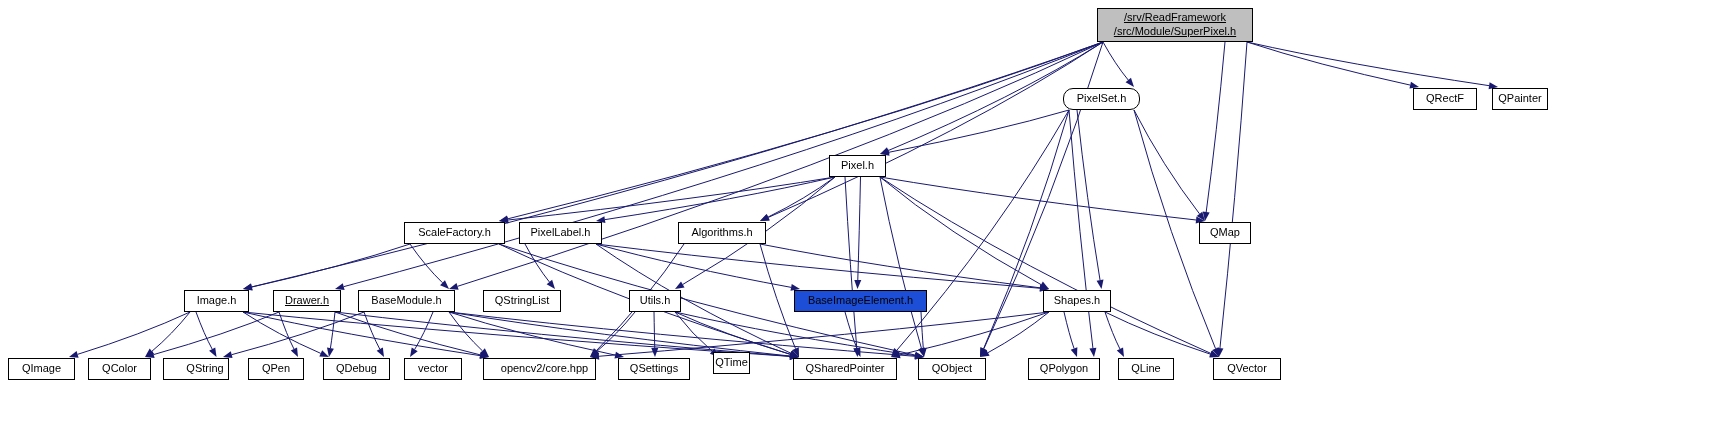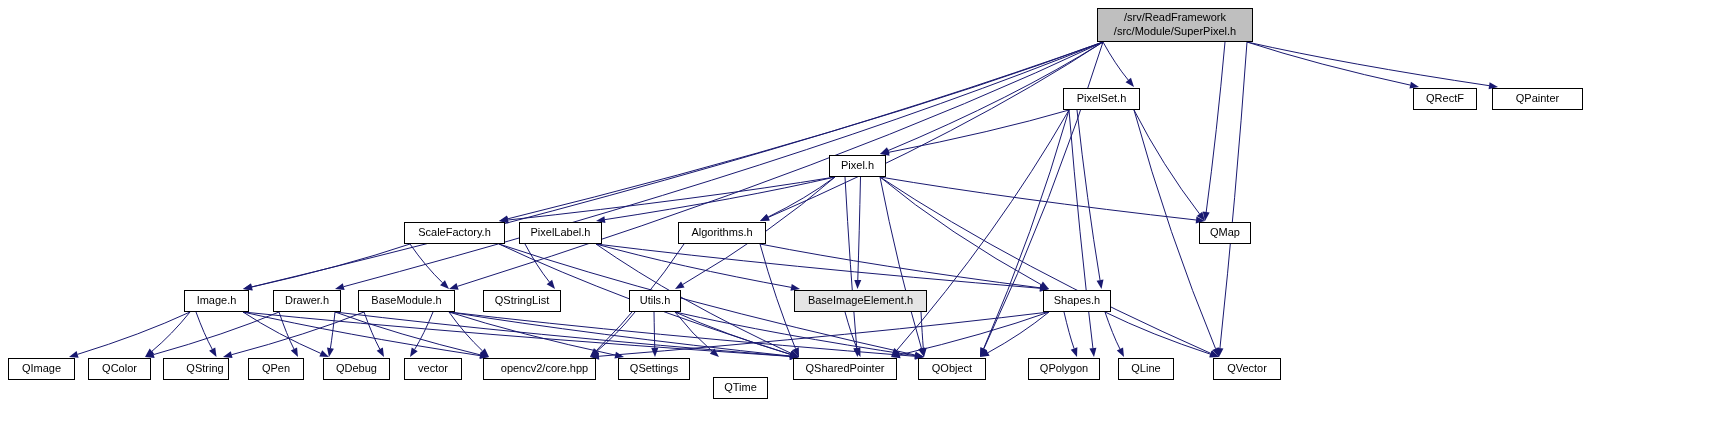--- a/index.html
+++ b/index.html
@@ -189,44 +189,44 @@
       <path d="M1105,312 Q1150.6,334.5 1210.4506678904827,354.1877197008167" class="edge-path" stroke="#191970"></path>
       <polygon points="1219,357 1209.3570033296892,357.512459965629 1211.5443324512762,350.86297943600437" fill="#191970"></polygon>
       <path d="M1049,312 Q985.8,334.5 899.7567403582457,354.9216597250999" class="edge-path" stroke="#191970"></path>
       <polygon points="891,357 898.9484969180068,351.51626069689326 900.5649837984846,358.3270587533066" fill="#191970"></polygon>
       <path d="M1049,312 Q1021.4,334.5 987.9076205861529,352.70238011622126" class="edge-path" stroke="#191970"></path>
       <polygon points="980,357 986.2363239646834,349.62719433271735 989.5789172076225,355.7775658997252" fill="#191970"></polygon>
       <path d="M1049,312 Q865.4,334.5 598.9701130095277,356.26714762994055" class="edge-path" stroke="#191970"></path>
       <polygon points="590,357 598.6851148656157,352.77877034845756 599.2551111534398,359.75552491142355" fill="#191970"></polygon>
     </svg>
 
-<div class="node root" style="left: 1097px; top: 8px; width: 156px; height: 34px; border-color: rgb(0, 0, 0); background: rgb(191, 191, 191);">/srv/ReadFramework
+<div class="node root" style="left: 1097px; top: 8px; width: 156px; height: 34px; border-color: rgb(0, 0, 0); background: rgb(191, 191, 191); text-decoration: underline;">/srv/ReadFramework
 /src/Module/SuperPixel.h</div>
-    <div class="node" style="left: 1063px; top: 88px; width: 77px; height: 22px; border-color: rgb(0, 0, 0); background: rgb(255, 255, 255);">PixelSet.h</div>
+    <div class="node" style="left: 1063px; top: 88px; width: 77px; height: 22px; border-color: rgb(0, 0, 0); background: rgb(255, 255, 255); border-radius: 10px;">PixelSet.h</div>
     <div class="node" style="left: 1413px; top: 88px; width: 64px; height: 22px; border-color: rgb(0, 0, 0); background: rgb(255, 255, 255);">QRectF</div>
-    <div class="node" style="left: 1492px; top: 88px; width: 91px; height: 22px; border-color: rgb(0, 0, 0); background: rgb(255, 255, 255);">QPainter</div>
+    <div class="node" style="left: 1492px; top: 88px; width: 56px; height: 22px; border-color: rgb(0, 0, 0); background: rgb(255, 255, 255);">QPainter</div>
     <div class="node" style="left: 829px; top: 155px; width: 57px; height: 22px; border-color: rgb(0, 0, 0); background: rgb(255, 255, 255);">Pixel.h</div>
     <div class="node" style="left: 404px; top: 222px; width: 101px; height: 22px; border-color: rgb(0, 0, 0); background: rgb(255, 255, 255);">ScaleFactory.h</div>
     <div class="node" style="left: 519px; top: 222px; width: 83px; height: 22px; border-color: rgb(0, 0, 0); background: rgb(255, 255, 255);">PixelLabel.h</div>
     <div class="node" style="left: 678px; top: 222px; width: 88px; height: 22px; border-color: rgb(0, 0, 0); background: rgb(255, 255, 255);">Algorithms.h</div>
     <div class="node" style="left: 1199px; top: 222px; width: 52px; height: 22px; border-color: rgb(0, 0, 0); background: rgb(255, 255, 255);">QMap</div>
     <div class="node" style="left: 184px; top: 290px; width: 65px; height: 22px; border-color: rgb(0, 0, 0); background: rgb(255, 255, 255);">Image.h</div>
-    <div class="node" style="left: 273px; top: 290px; width: 68px; height: 22px; border-color: rgb(0, 0, 0); background: rgb(255, 255, 255);">Drawer.h</div>
+    <div class="node" style="left: 273px; top: 290px; width: 68px; height: 22px; border-color: rgb(0, 0, 0); background: rgb(255, 255, 255); text-decoration: underline;">Drawer.h</div>
     <div class="node" style="left: 358px; top: 290px; width: 97px; height: 22px; border-color: rgb(0, 0, 0); background: rgb(255, 255, 255);">BaseModule.h</div>
     <div class="node" style="left: 483px; top: 290px; width: 78px; height: 22px; border-color: rgb(0, 0, 0); background: rgb(255, 255, 255);">QStringList</div>
     <div class="node" style="left: 629px; top: 290px; width: 52px; height: 22px; border-color: rgb(0, 0, 0); background: rgb(255, 255, 255);">Utils.h</div>
-    <div class="node" style="left: 794px; top: 290px; width: 133px; height: 22px; border-color: rgb(0, 0, 0); background: #e5e5e5; text-align: right;">BaseImageElement.h</div>
+    <div class="node" style="left: 794px; top: 290px; width: 133px; height: 22px; border-color: rgb(0, 0, 0); background: #1d4ed8; text-align: right;">BaseImageElement.h</div>
     <div class="node" style="left: 1043px; top: 290px; width: 68px; height: 22px; border-color: rgb(0, 0, 0); background: rgb(255, 255, 255);">Shapes.h</div>
     <div class="node" style="left: 8px; top: 358px; width: 67px; height: 22px; border-color: rgb(0, 0, 0); background: rgb(255, 255, 255);">QImage</div>
     <div class="node" style="left: 88px; top: 358px; width: 63px; height: 22px; border-color: rgb(0, 0, 0); background: rgb(255, 255, 255);">QColor</div>
     <div class="node" style="left: 163px; top: 358px; width: 66px; height: 22px; border-color: rgb(0, 0, 0); background: rgb(255, 255, 255); padding-left: 20px;">QString</div>
     <div class="node" style="left: 248px; top: 358px; width: 56px; height: 22px; border-color: rgb(0, 0, 0); background: rgb(255, 255, 255);">QPen</div>
     <div class="node" style="left: 323px; top: 358px; width: 67px; height: 22px; border-color: rgb(0, 0, 0); background: rgb(255, 255, 255);">QDebug</div>
     <div class="node" style="left: 404px; top: 358px; width: 58px; height: 22px; border-color: rgb(0, 0, 0); background: rgb(255, 255, 255);">vector</div>
     <div class="node" style="left: 483px; top: 358px; width: 113px; height: 22px; border-color: rgb(0, 0, 0); background: rgb(255, 255, 255); padding-left: 12px;">opencv2/core.hpp</div>
     <div class="node" style="left: 618px; top: 358px; width: 72px; height: 22px; border-color: rgb(0, 0, 0); background: rgb(255, 255, 255);">QSettings</div>
-    <div class="node" style="left: 713px; top: 377px; width: 55px; height: 22px; border-color: rgb(0, 0, 0); background: rgb(255, 255, 255);">QTime</div>
+    <div class="node" style="left: 713px; top: 352px; width: 37px; height: 22px; border-color: rgb(0, 0, 0); background: rgb(255, 255, 255);">QTime</div>
     <div class="node" style="left: 793px; top: 358px; width: 104px; height: 22px; border-color: rgb(0, 0, 0); background: rgb(255, 255, 255);">QSharedPointer</div>
     <div class="node" style="left: 918px; top: 358px; width: 68px; height: 22px; border-color: rgb(0, 0, 0); background: rgb(255, 255, 255);">QObject</div>
     <div class="node" style="left: 1028px; top: 358px; width: 72px; height: 22px; border-color: rgb(0, 0, 0); background: rgb(255, 255, 255);">QPolygon</div>
     <div class="node" style="left: 1118px; top: 358px; width: 56px; height: 22px; border-color: rgb(0, 0, 0); background: rgb(255, 255, 255);">QLine</div>
     <div class="node" style="left: 1213px; top: 358px; width: 68px; height: 22px; border-color: rgb(0, 0, 0); background: rgb(255, 255, 255);">QVector</div>
   </div>
 
 </body></html>

